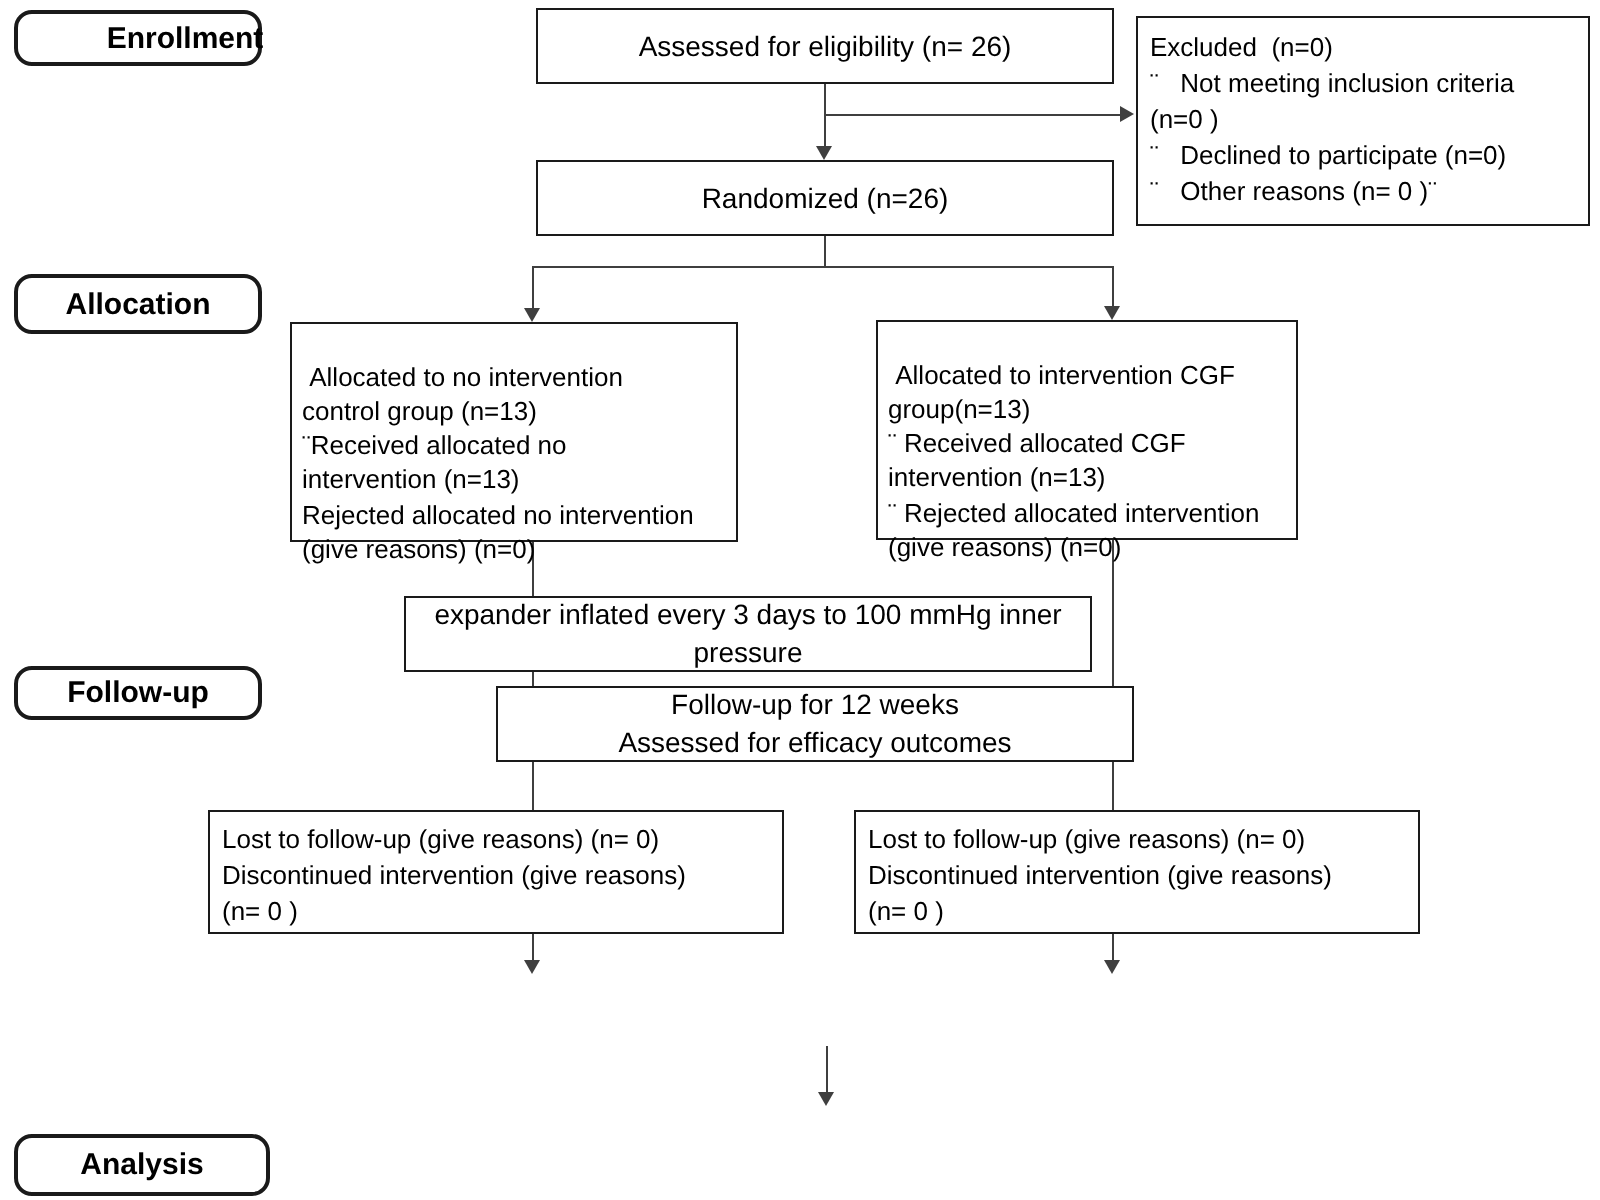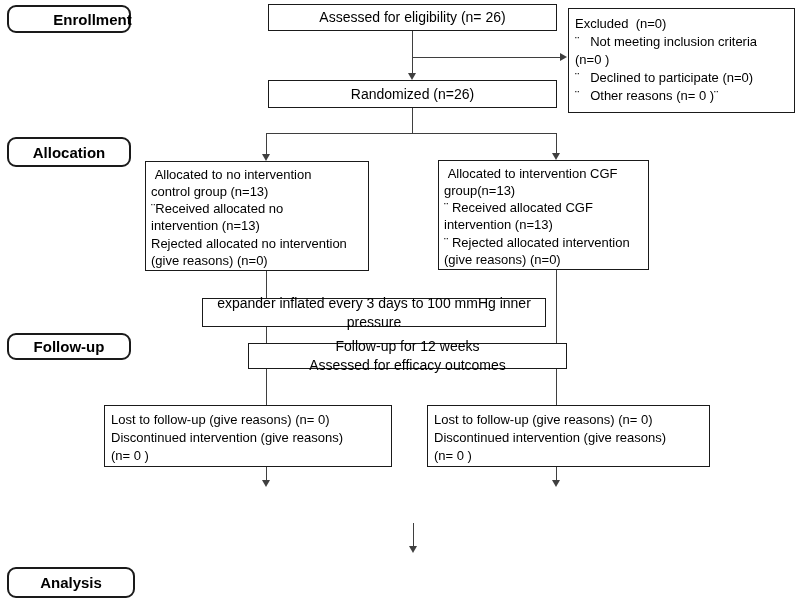--- a/index.html
+++ b/index.html
@@ -32,21 +32,21 @@
     z-index: 3;
   }
   .box {
     position: absolute;
     border: 1px solid var(--border-color);
     background: var(--bg-color);
     box-sizing: border-box;
     white-space: pre-wrap;
     font-size: 13px;
     line-height: 1.32;
-    padding: 4px 5px;
+    padding: 18px 5px;
     z-index: 2;
   }
   .box.center {
     display: flex;
     align-items: center;
     justify-content: center;
     text-align: center;
     font-size: 13.5px;
     line-height: 1.35;
   }

